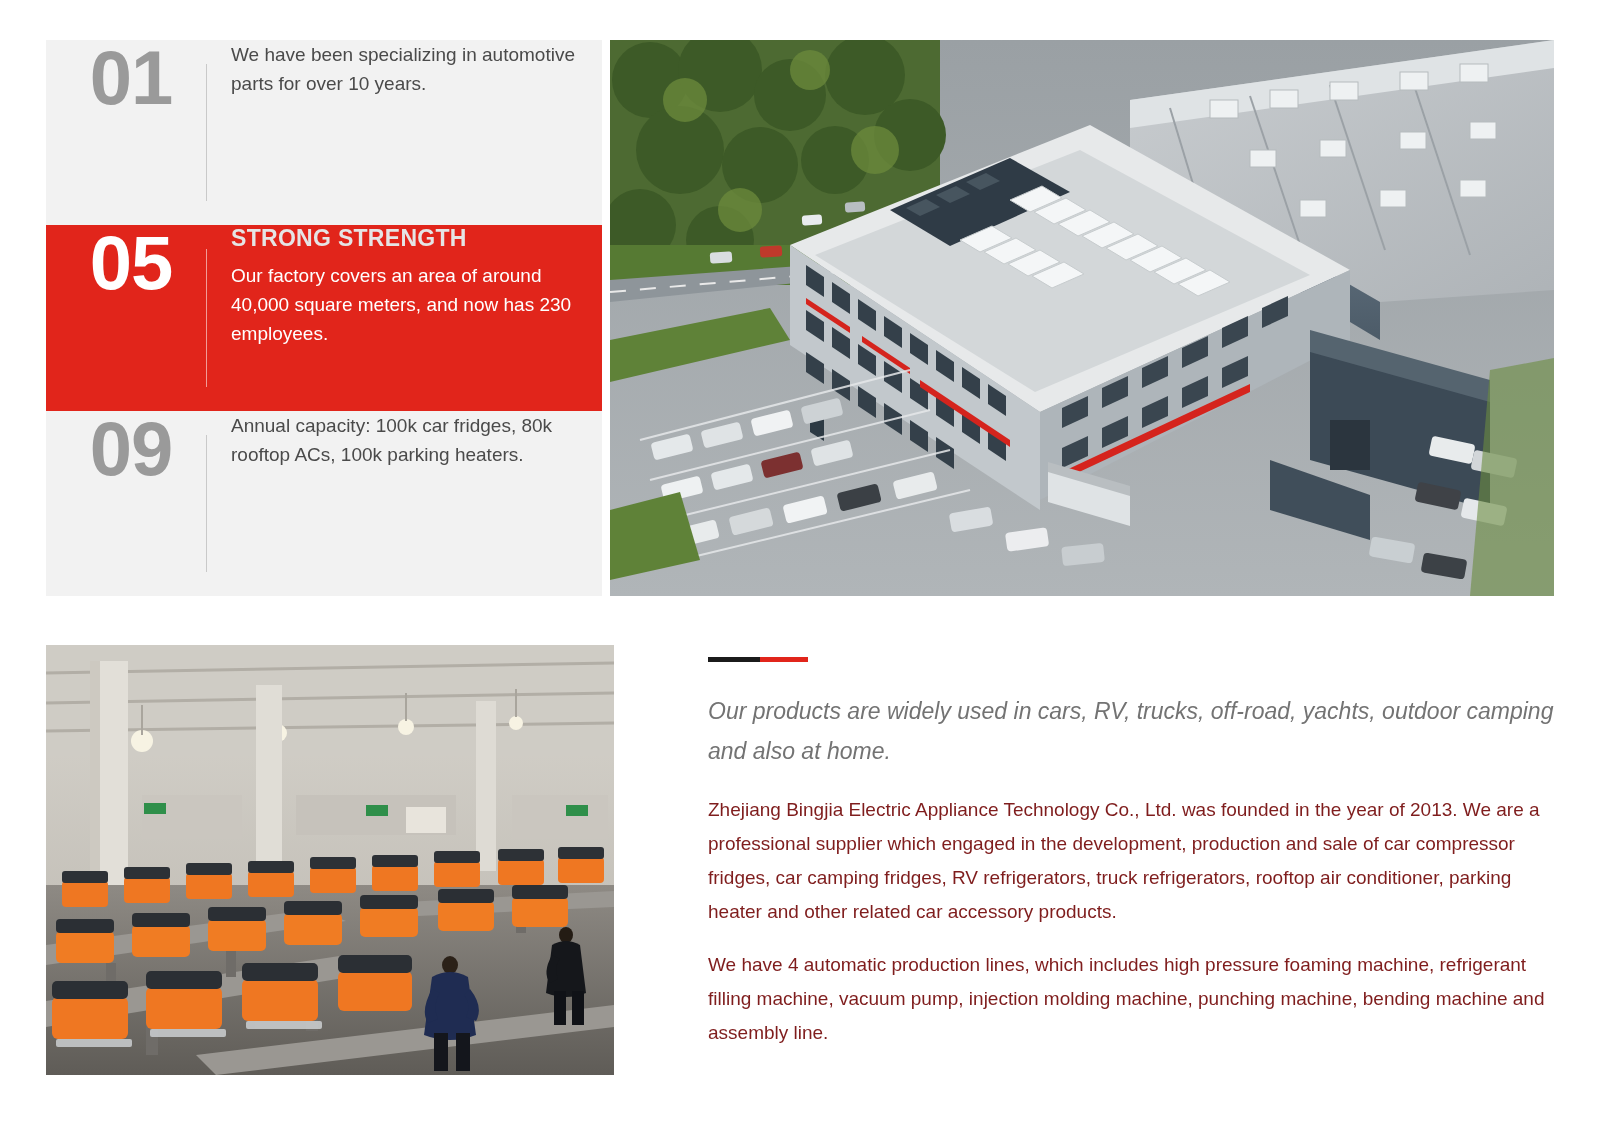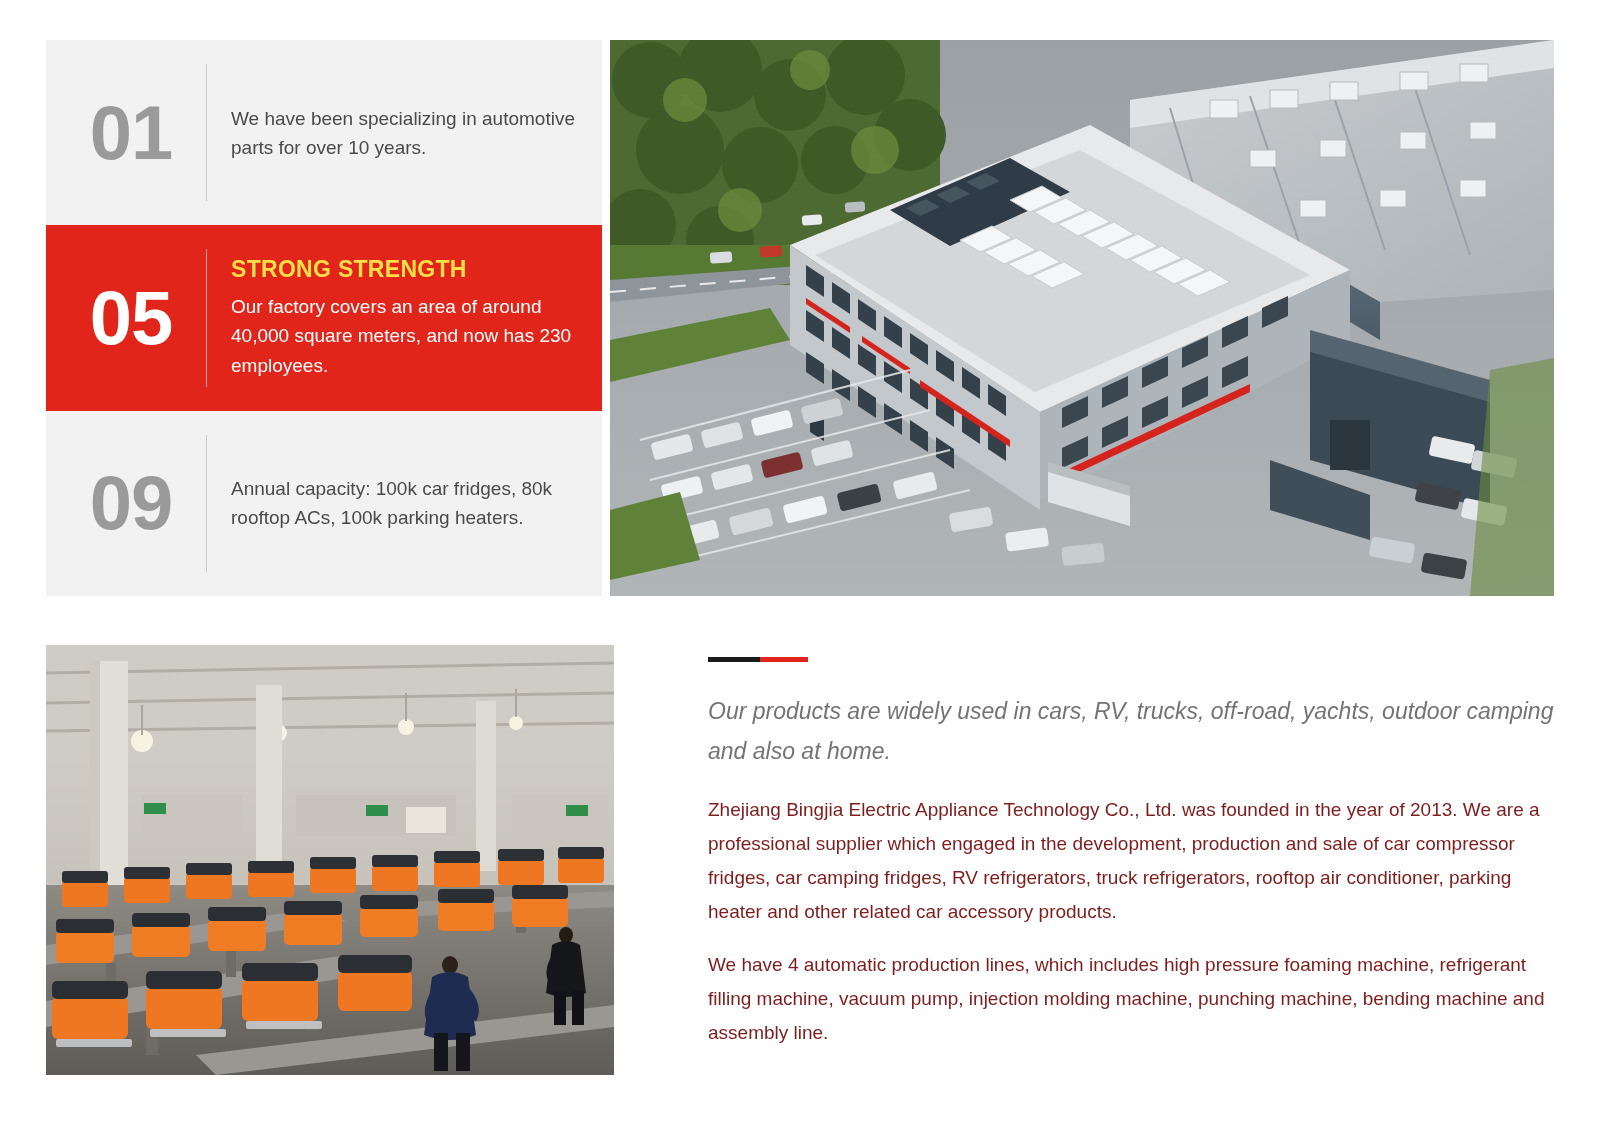--- a/index.html
+++ b/index.html
@@ -31,21 +31,20 @@
   .features {
     width: 556px;
     height: 556px;
     display: flex;
     flex-direction: column;
   }
 
   .feature {
     flex: 1;
     display: flex;
-    align-items: center;
     background: #f2f2f2;
     padding: 0 0 0 10px;
     position: relative;
   }
   .feature.active {
     background: #e1251b;
   }
 
   .feature-num {
     width: 150px;
@@ -72,21 +71,21 @@
     padding-right: 18px;
     flex: 1;
   }
   .feature-title {
     font-size: 23px;
     font-weight: bold;
     color: #2b2b2b;
     letter-spacing: 0.3px;
     margin-bottom: 9px;
   }
-  .feature.active .feature-title { color: #fde047; }
+  .feature.active .feature-title { color: #e5e5e5; }
   .feature-desc {
     font-size: 19px;
     line-height: 1.53;
     color: #4a4a4a;
   }
   .feature.active .feature-desc { color: #ffffff; }
 
   
   .aerial {
     position: relative;

